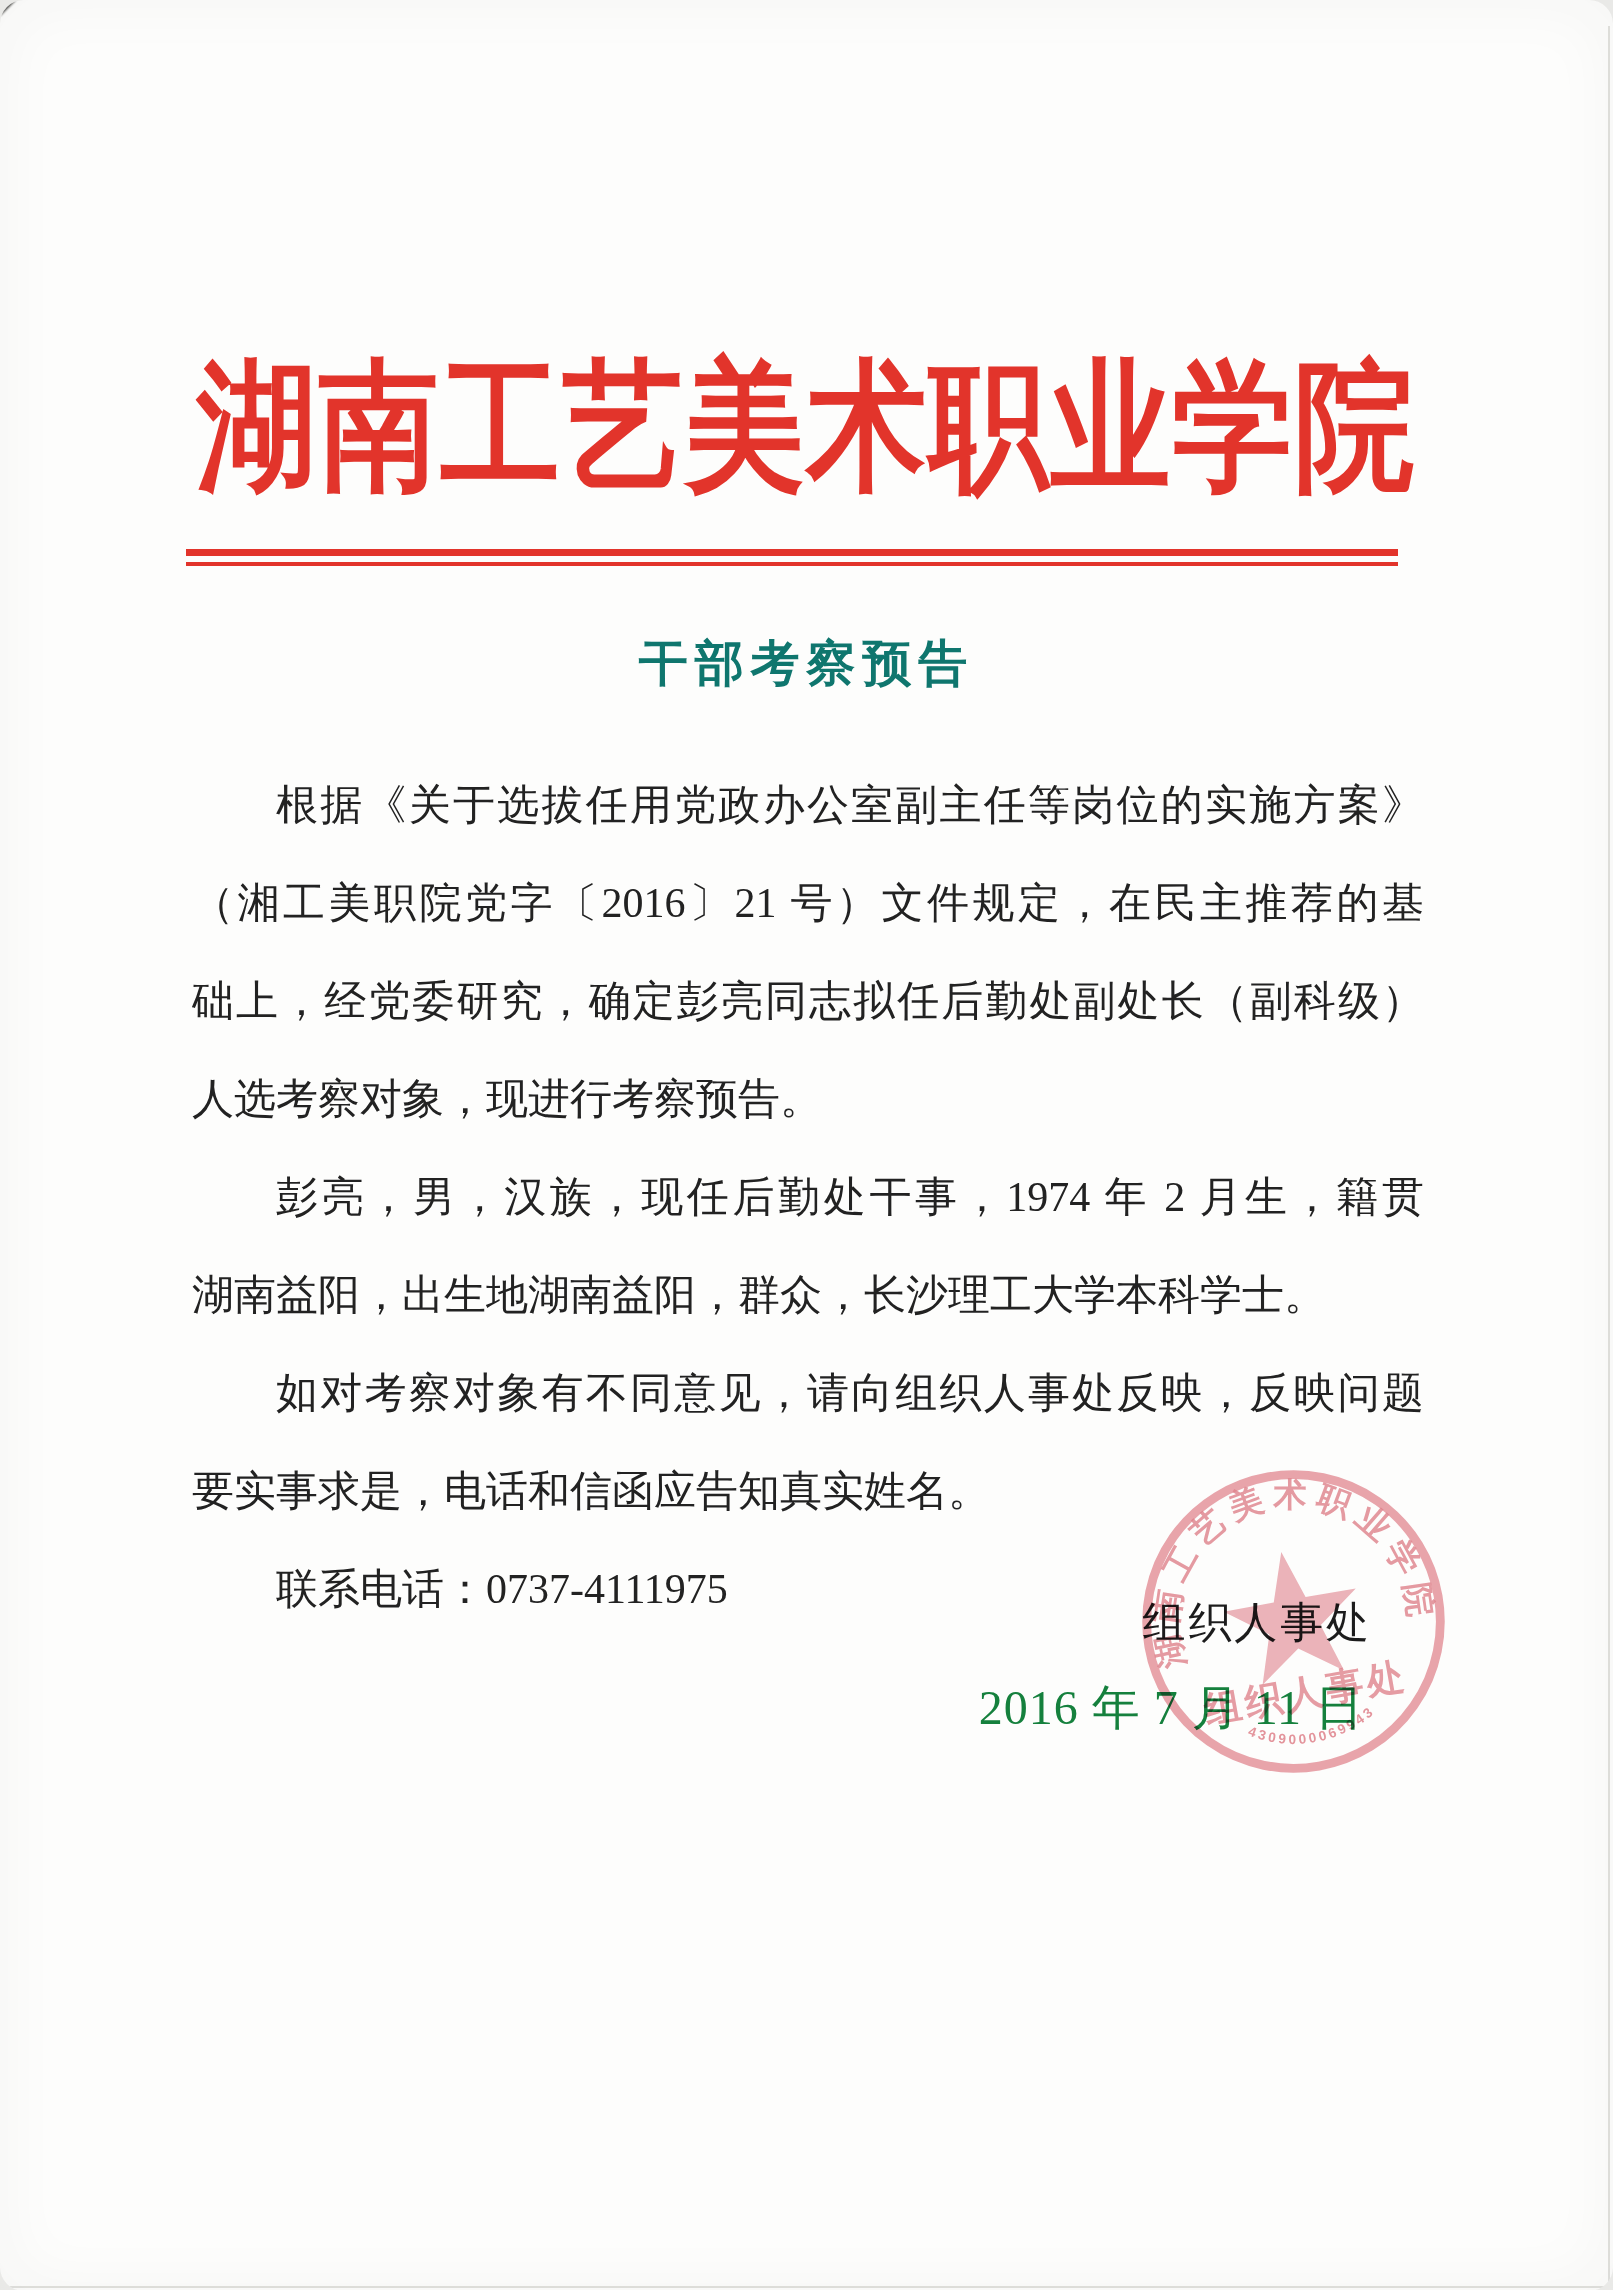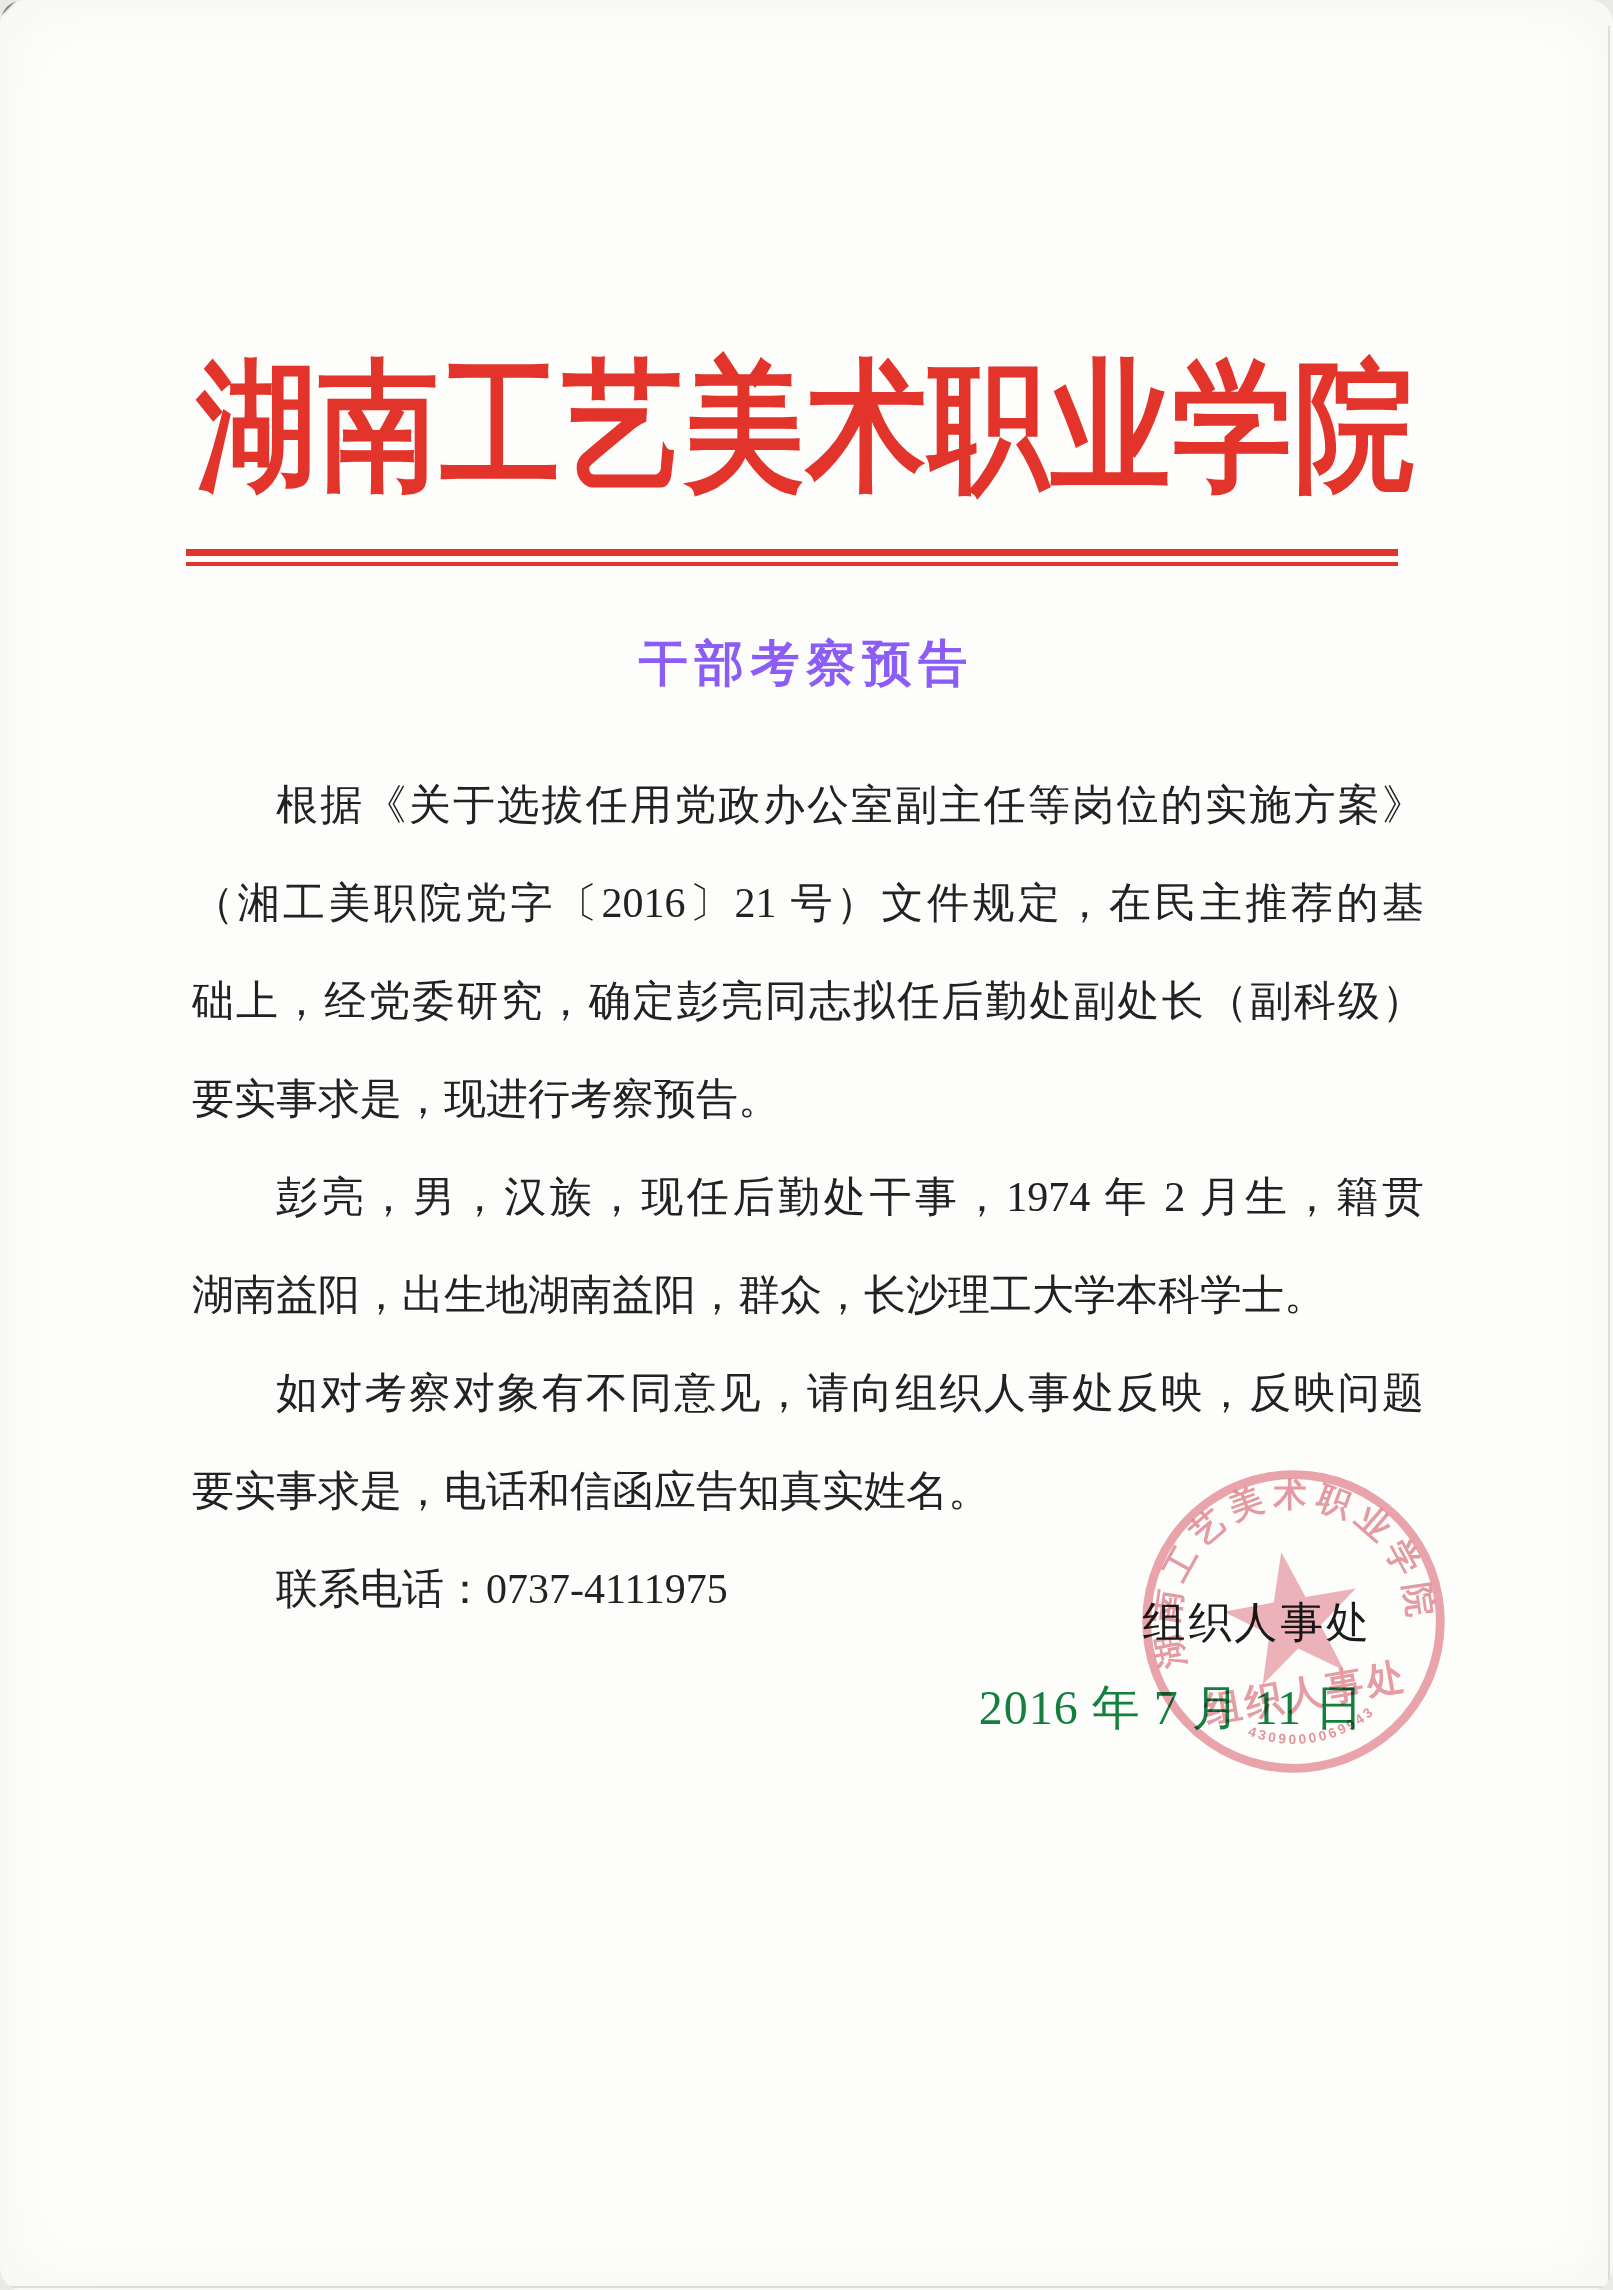--- a/index.html
+++ b/index.html
@@ -40,21 +40,21 @@
   }
   .rule{position:absolute;top:549px;left:186px;width:1212px;}
   .rule-thick{height:6.9px;background:#e2342b;}
   .rule-thin{height:3.9px;background:#e2342b;margin-top:5.9px;}
 
   
   .doc-title{
     position:absolute;top:633px;left:0;width:1613px;margin:0;
     text-align:center;
     font-family:"Liberation Sans","DejaVu Sans",sans-serif;
-    font-weight:700;color:#8b5cf6;
+    font-weight:700;color:#0f766e;
     font-size:49px;line-height:61px;letter-spacing:6.9px;
   }
 
   
   .body-text{
     position:absolute;top:748px;left:176px;width:1264px;
     font-size:42px;line-height:82px;color:#222;
   }
   .body-text p{margin:16px;text-align:justify;text-align-last:justify;text-justify:inter-ideograph;}
   .body-text p.indent{text-indent:2em;}
@@ -91,21 +91,21 @@
     <div class="rule-thick"></div>
     <div class="rule-thin"></div>
   </div>
 
   <h1 class="doc-title">干部考察预告</h1>
 
   <div class="body-text">
     <p class="line indent">根据《关于选拔任用党政办公室副主任等岗位的实施方案》</p>
     <p class="line">（湘工美职院党字〔2016〕21 号）文件规定，在民主推荐的基</p>
     <p class="line">础上，经党委研究，确定彭亮同志拟任后勤处副处长（副科级）</p>
-    <p class="line final">要实事求是，现进行考察预告。</p>
+    <p class="line final">人选考察对象，现进行考察预告。</p>
     <p class="line indent">彭亮，男，汉族，现任后勤处干事，1974 年 2 月生，籍贯</p>
     <p class="line final">湖南益阳，出生地湖南益阳，群众，长沙理工大学本科学士。</p>
     <p class="line indent">如对考察对象有不同意见，请向组织人事处反映，反映问题</p>
     <p class="line final">要实事求是，电话和信函应告知真实姓名。</p>
     <p class="line indent final">联系电话：0737-4111975</p>
   </div>
 
   <div class="signature">组织人事处</div>
   <div class="date">2016 年 7 月 11 日</div>
 

